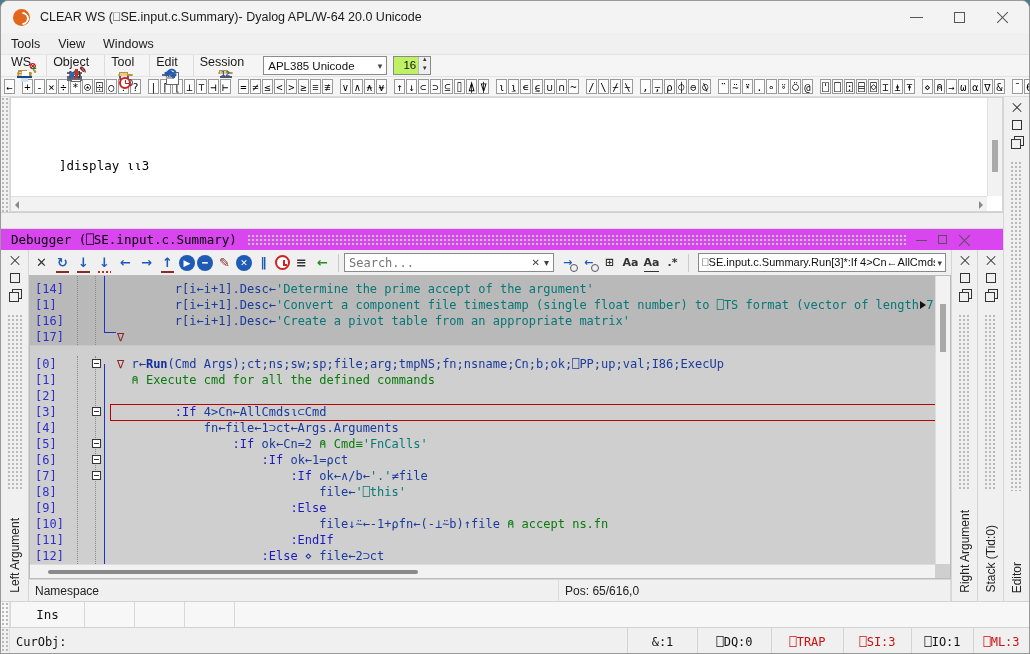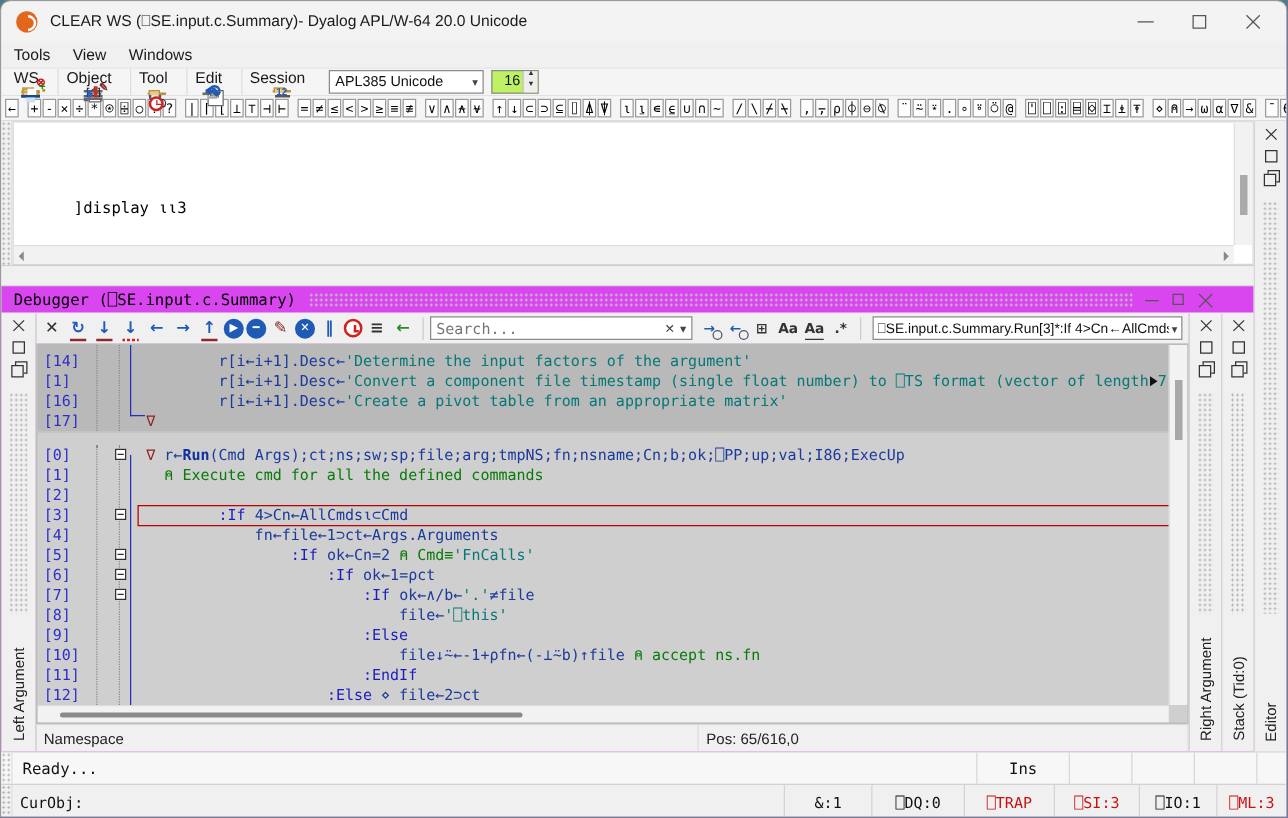--- a/index.html
+++ b/index.html
@@ -476,21 +476,21 @@
               <span class="tb-sep"></span>
               <div class="tracecombo">
                 <span class="txt">⎕SE.input.c.Summary.Run[3]*:If 4&gt;Cn←AllCmds⍳⊂Cmd</span>
                 <span class="car">▾</span>
               </div>
             </div>
 
             <div class="codebody">
               <div class="codeblock stale-block" id="stale-block">
                 <div class="bfoot"></div>
-              <div class="crow"><span class="lno">[14]</span><span class="foldcol"></span><span class="ctext"><span class="c-code">        r[i←i+1].Desc←</span><span class="c-str">'Determine the input factors of the argument'</span></span></div>
+              <div class="crow"><span class="lno">[14]</span><span class="foldcol"></span><span class="ctext"><span class="c-code">        r[i←i+1].Desc←</span><span class="c-str">'Determine the prime accept of the argument'</span></span></div>
                   <div class="crow"><span class="lno">[1]</span><span class="foldcol"></span><span class="ctext"><span class="c-code">        r[i←i+1].Desc←</span><span class="c-str">'Convert a component file timestamp (single float number) to ⎕TS format (vector of length 7)'</span></span><span class="contmark"></span></div>
                   <div class="crow"><span class="lno">[16]</span><span class="foldcol"></span><span class="ctext"><span class="c-code">        r[i←i+1].Desc←</span><span class="c-str">'Create a pivot table from an appropriate matrix'</span></span></div>
                   <div class="crow"><span class="lno">[17]</span><span class="foldcol"></span><span class="ctext"><span class="c-nabla">∇</span></span></div>
                 </div>
               <div class="codeblock main-block" id="main-block">
                 <div class="bline" style="top:8px; bottom:-4px;"></div>
               <div class="crow"><span class="lno">[0]</span><span class="foldcol"><span class="fbox"></span></span><span class="ctext"><span class="c-nabla">∇ </span><span class="c-code">r←</span><span class="c-fn">Run</span><span class="c-code">(Cmd Args);ct;ns;sw;sp;file;arg;tmpNS;fn;nsname;Cn;b;ok;⎕PP;up;val;I86;ExecUp</span></span></div>
                   <div class="crow"><span class="lno">[1]</span><span class="foldcol"></span><span class="ctext"><span class="c-code">  </span><span class="c-com">⍝ Execute cmd for all the defined commands</span></span></div>
                   <div class="crow"><span class="lno">[2]</span><span class="foldcol"></span><span class="ctext"></span></div>
                   <div class="crow cur"><span class="lno">[3]</span><span class="foldcol"><span class="fbox"></span></span><span class="ctext"><span class="c-code">        </span><span class="c-kw">:If</span><span class="c-code"> 4&gt;Cn←AllCmds⍳⊂Cmd</span></span></div>
@@ -542,21 +542,20 @@
       <span class="sbtn sb-x"></span>
       <span class="sbtn sb-max"></span>
       <span class="sbtn sb-rest"></span>
       <span class="texture dots-v"></span>
       <span class="vlabel">Editor</span>
     </div>
   </div>
 
   <div class="ready-row">
     <span class="rr-grip dots-v"></span>
-    <span class="rr-left">Ready...</span>
     <span class="rr-cell" style="width:74px;">Ins</span>
     <span class="rr-cell" style="width:50px;"></span>
     <span class="rr-cell" style="width:50px;"></span>
     <span class="rr-cell" style="width:50px;"></span>
     <span class="rr-cell" style="width:24px;"></span>
   </div>
 
   <div class="bottom-row">
     <span class="br-grip dots-v"></span>
     <span class="br-left">CurObj:</span>

